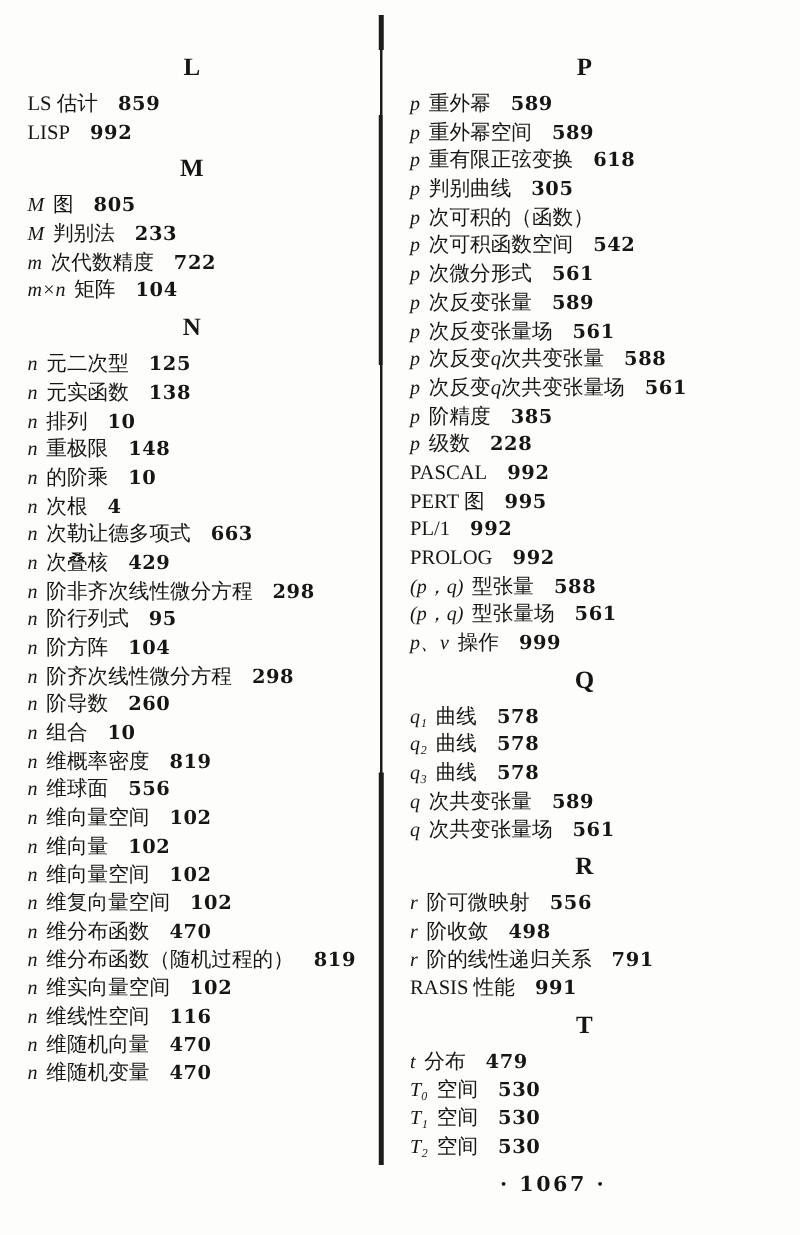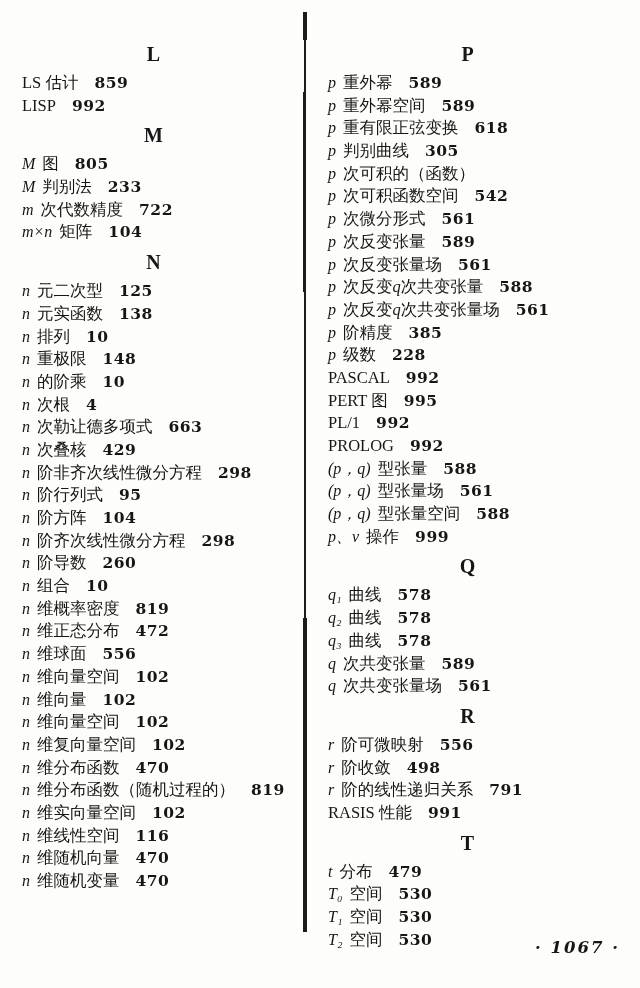--- a/index.html
+++ b/index.html
@@ -70,26 +70,25 @@
   .divider      { left: 304px; top: 12px;  width: 1.5px; height: 920px; }
   .div-seg-top  { left: 302.5px; top: 12px;  width: 4px; height: 28px; }
   .div-seg-mid  { left: 303px; top: 92px;  width: 3px; height: 200px; }
   .div-seg-bot  { left: 302.5px; top: 618px; width: 4px; height: 314px; }
 
   .footer {
     position: absolute;
     left: 400px;
     top: 938px;
     width: 220px;
-    text-align: right;
+    text-align: left;
     font-weight: 700;
     font-size: 16.5px;
     letter-spacing: 2px;
     font-family: "DejaVu Serif", serif;
-    font-style: italic;
   }
 </style>
 </head>
 <body>
 
 <div class="page">
 
   <div class="divider"></div>
   <div class="divider-seg div-seg-top"></div>
   <div class="divider-seg div-seg-mid"></div>
@@ -113,21 +112,20 @@
       <div class="entry"><span class="lead">n</span><span class="term">次根</span><span class="pageno">4</span></div>
       <div class="entry"><span class="lead">n</span><span class="term">次勒让德多项式</span><span class="pageno">663</span></div>
       <div class="entry"><span class="lead">n</span><span class="term">次叠核</span><span class="pageno">429</span></div>
       <div class="entry"><span class="lead">n</span><span class="term">阶非齐次线性微分方程</span><span class="pageno">298</span></div>
       <div class="entry"><span class="lead">n</span><span class="term">阶行列式</span><span class="pageno">95</span></div>
       <div class="entry"><span class="lead">n</span><span class="term">阶方阵</span><span class="pageno">104</span></div>
       <div class="entry"><span class="lead">n</span><span class="term">阶齐次线性微分方程</span><span class="pageno">298</span></div>
       <div class="entry"><span class="lead">n</span><span class="term">阶导数</span><span class="pageno">260</span></div>
       <div class="entry"><span class="lead">n</span><span class="term">组合</span><span class="pageno">10</span></div>
       <div class="entry"><span class="lead">n</span><span class="term">维概率密度</span><span class="pageno">819</span></div>
-      <div class="entry"><span class="lead">n</span><span class="term">维正态分布</span><span class="pageno">472</span></div>
       <div class="entry"><span class="lead">n</span><span class="term">维球面</span><span class="pageno">556</span></div>
       <div class="entry"><span class="lead">n</span><span class="term">维向量空间</span><span class="pageno">102</span></div>
       <div class="entry"><span class="lead">n</span><span class="term">维向量</span><span class="pageno">102</span></div>
       <div class="entry"><span class="lead">n</span><span class="term">维向量空间</span><span class="pageno">102</span></div>
       <div class="entry"><span class="lead">n</span><span class="term">维复向量空间</span><span class="pageno">102</span></div>
       <div class="entry"><span class="lead">n</span><span class="term">维分布函数</span><span class="pageno">470</span></div>
       <div class="entry"><span class="lead">n</span><span class="term">维分布函数（随机过程的）</span><span class="pageno">819</span></div>
       <div class="entry"><span class="lead">n</span><span class="term">维实向量空间</span><span class="pageno">102</span></div>
       <div class="entry"><span class="lead">n</span><span class="term">维线性空间</span><span class="pageno">116</span></div>
       <div class="entry"><span class="lead">n</span><span class="term">维随机向量</span><span class="pageno">470</span></div>
@@ -147,21 +145,20 @@
       <div class="entry"><span class="lead">p</span><span class="term">次反变<i>q</i>次共变张量</span><span class="pageno">588</span></div>
       <div class="entry"><span class="lead">p</span><span class="term">次反变<i>q</i>次共变张量场</span><span class="pageno">561</span></div>
       <div class="entry"><span class="lead">p</span><span class="term">阶精度</span><span class="pageno">385</span></div>
       <div class="entry"><span class="lead">p</span><span class="term">级数</span><span class="pageno">228</span></div>
       <div class="entry"><span class="term">PASCAL</span><span class="pageno">992</span></div>
       <div class="entry"><span class="term">PERT 图</span><span class="pageno">995</span></div>
       <div class="entry"><span class="term">PL/1</span><span class="pageno">992</span></div>
       <div class="entry"><span class="term">PROLOG</span><span class="pageno">992</span></div>
       <div class="entry"><span class="lead">(p，q)</span><span class="term">型张量</span><span class="pageno">588</span></div>
       <div class="entry"><span class="lead">(p，q)</span><span class="term">型张量场</span><span class="pageno">561</span></div>
-      <div class="entry"><span class="lead">(p，q)</span><span class="term">型张量空间</span><span class="pageno">588</span></div>
       <div class="entry"><span class="lead">p、v</span><span class="term">操作</span><span class="pageno">999</span></div>
       <div class="sec-header">Q</div>
       <div class="entry"><span class="lead">q₁</span><span class="term">曲线</span><span class="pageno">578</span></div>
       <div class="entry"><span class="lead">q₂</span><span class="term">曲线</span><span class="pageno">578</span></div>
       <div class="entry"><span class="lead">q₃</span><span class="term">曲线</span><span class="pageno">578</span></div>
       <div class="entry"><span class="lead">q</span><span class="term">次共变张量</span><span class="pageno">589</span></div>
       <div class="entry"><span class="lead">q</span><span class="term">次共变张量场</span><span class="pageno">561</span></div>
       <div class="sec-header">R</div>
       <div class="entry"><span class="lead">r</span><span class="term">阶可微映射</span><span class="pageno">556</span></div>
       <div class="entry"><span class="lead">r</span><span class="term">阶收敛</span><span class="pageno">498</span></div>

